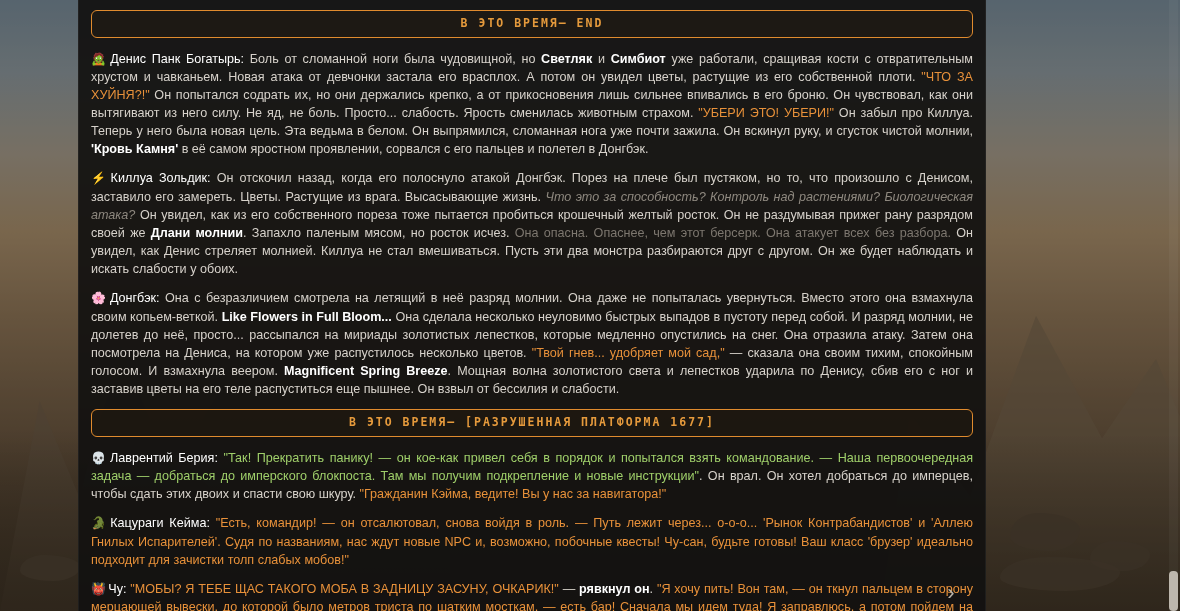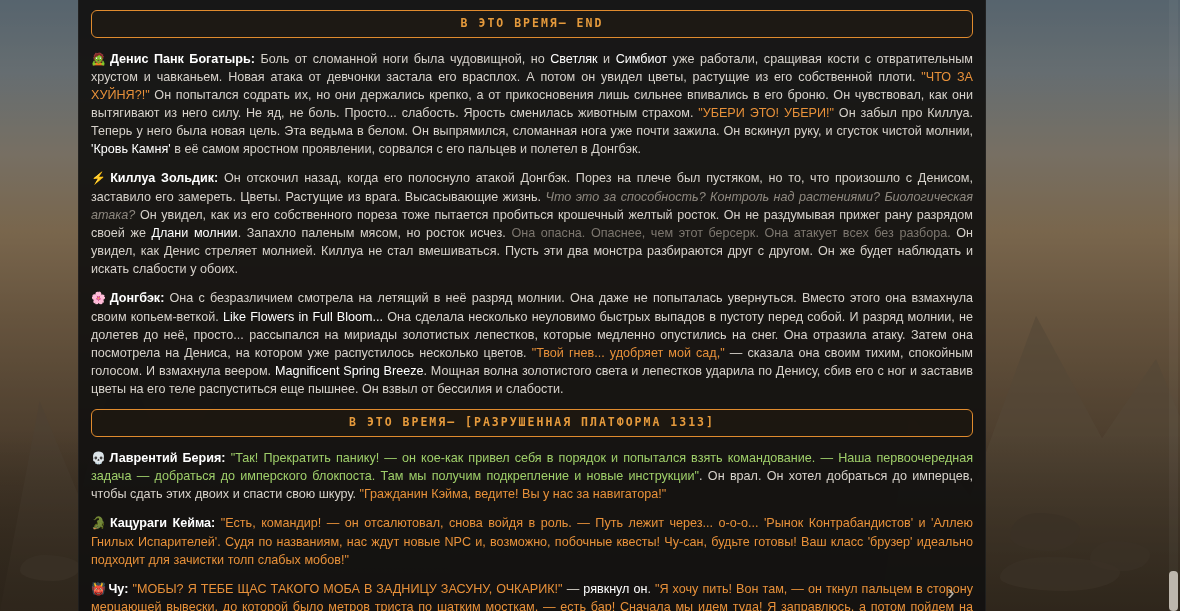--- a/index.html
+++ b/index.html
@@ -106,28 +106,28 @@
     margin: 4px 0 12px 0;
     background: rgba(40,28,14,0.35);
     font-weight: bold;
   }
 
   p.entry {
     margin: 0 0 11px 0;
     text-align: justify;
   }
   .speaker {
-    font-weight: bold;
+    font-weight: normal;
     color: #ffffff;
   }
   .emoji {
     font-size: 12px;
     margin-right: 2px;
   }
-  .b { font-weight: normal; color: #ffffff; }
+  .b { font-weight: bold; color: #ffffff; }
   .quote { color: #e8913a; }
   .italic-gray { color: #8e887f; font-style: italic; }
   .italic-dim { color: #7d776f; }
   .green { color: #9fcf6a; }
 
   
   #scrollbar {
     position: absolute;
     right: 2px;
     top: 0;
@@ -181,21 +181,21 @@
 <div id="log-panel">
 
   <div class="banner">В ЭТО ВРЕМЯ— END</div>
 
   <div>
     <p class="entry"><span class="emoji">🧟</span><span class="speaker">Денис Панк Богатырь:</span> Боль от сломанной ноги была чудовищной, но <span class="b">Светляк</span> и <span class="b">Симбиот</span> уже работали, сращивая кости с отвратительным хрустом и чавканьем. Новая атака от девчонки застала его врасплох. А потом он увидел цветы, растущие из его собственной плоти. <span class="quote">"ЧТО ЗА ХУЙНЯ?!"</span> Он попытался содрать их, но они держались крепко, а от прикосновения лишь сильнее впивались в его броню. Он чувствовал, как они вытягивают из него силу. Не яд, не боль. Просто... слабость. Ярость сменилась животным страхом. <span class="quote">"УБЕРИ ЭТО! УБЕРИ!"</span> Он забыл про Киллуа. Теперь у него была новая цель. Эта ведьма в белом. Он выпрямился, сломанная нога уже почти зажила. Он вскинул руку, и сгусток чистой молнии, <span class="b">'Кровь Камня'</span> в её самом яростном проявлении, сорвался с его пальцев и полетел в Донгбэк.</p>
     <p class="entry"><span class="emoji">⚡</span><span class="speaker">Киллуа Зольдик:</span> Он отскочил назад, когда его полоснуло атакой Донгбэк. Порез на плече был пустяком, но то, что произошло с Денисом, заставило его замереть. Цветы. Растущие из врага. Высасывающие жизнь. <span class="italic-gray">Что это за способность? Контроль над растениями? Биологическая атака?</span> Он увидел, как из его собственного пореза тоже пытается пробиться крошечный желтый росток. Он не раздумывая прижег рану разрядом своей же <span class="b">Длани молнии</span>. Запахло паленым мясом, но росток исчез. <span class="italic-dim">Она опасна. Опаснее, чем этот берсерк. Она атакует всех без разбора.</span> Он увидел, как Денис стреляет молнией. Киллуа не стал вмешиваться. Пусть эти два монстра разбираются друг с другом. Он же будет наблюдать и искать слабости у обоих.</p>
     <p class="entry"><span class="emoji">🌸</span><span class="speaker">Донгбэк:</span> Она с безразличием смотрела на летящий в неё разряд молнии. Она даже не попыталась увернуться. Вместо этого она взмахнула своим копьем-веткой. <span class="b">Like Flowers in Full Bloom...</span> Она сделала несколько неуловимо быстрых выпадов в пустоту перед собой. И разряд молнии, не долетев до неё, просто... рассыпался на мириады золотистых лепестков, которые медленно опустились на снег. Она отразила атаку. Затем она посмотрела на Дениса, на котором уже распустилось несколько цветов. <span class="quote">"Твой гнев... удобряет мой сад,"</span> — сказала она своим тихим, спокойным голосом. И взмахнула веером. <span class="b">Magnificent Spring Breeze</span>. Мощная волна золотистого света и лепестков ударила по Денису, сбив его с ног и заставив цветы на его теле распуститься еще пышнее. Он взвыл от бессилия и слабости.</p>
   </div>
 
-  <div class="banner">В ЭТО ВРЕМЯ— [РАЗРУШЕННАЯ ПЛАТФОРМА 1313]</div>
+  <div class="banner">В ЭТО ВРЕМЯ— [РАЗРУШЕННАЯ ПЛАТФОРМА 1677]</div>
 
   <div>
     <p class="entry"><span class="emoji">💀</span><span class="speaker">Лаврентий Берия:</span> <span class="green">"Так! Прекратить панику! — он кое-как привел себя в порядок и попытался взять командование. — Наша первоочередная задача — добраться до имперского блокпоста. Там мы получим подкрепление и новые инструкции"</span>. Он врал. Он хотел добраться до имперцев, чтобы сдать этих двоих и спасти свою шкуру. <span class="quote">"Гражданин Кэйма, ведите! Вы у нас за навигатора!"</span></p>
     <p class="entry"><span class="emoji">🐊</span><span class="speaker">Кацураги Кейма:</span> <span class="quote">"Есть, командир! — он отсалютовал, снова войдя в роль. — Путь лежит через... о-о-о... 'Рынок Контрабандистов' и 'Аллею Гнилых Испарителей'. Судя по названиям, нас ждут новые NPC и, возможно, побочные квесты! Чу-сан, будьте готовы! Ваш класс 'брузер' идеально подходит для зачистки толп слабых мобов!"</span></p>
     <p class="entry"><span class="emoji">👹</span><span class="speaker">Чу:</span> <span class="quote">"МОБЫ? Я ТЕБЕ ЩАС ТАКОГО МОБА В ЗАДНИЦУ ЗАСУНУ, ОЧКАРИК!"</span> — <span class="b">рявкнул он</span>. <span class="quote">"Я хочу пить! Вон там, — он ткнул пальцем в сторону мерцающей вывески, до которой было метров триста по шатким мосткам, — есть бар! Сначала мы идем туда! Я заправлюсь, а потом пойдем на ваш... блокпост. И это не обсуждается! Кто не согласен — разобью ебало!"</span> С этими словами он, не дожидаясь ответа, зашагал по скрипучим мосткам в сторону бара, оставив Берию и Кэйму позади.</p>
 
   </div>
 
   <div id="next-arrow">›</div>
 </div>

